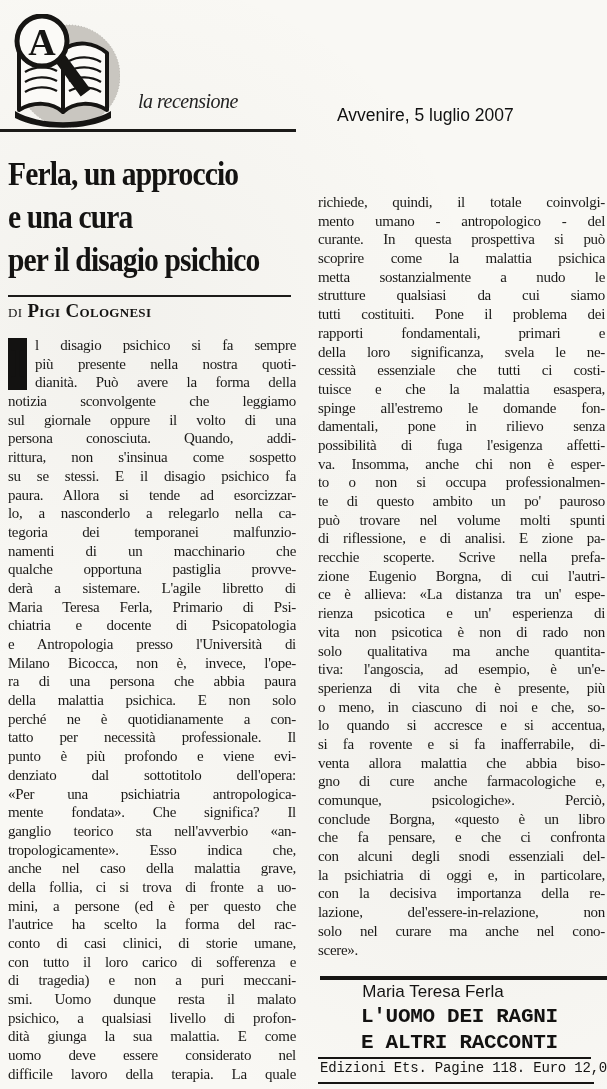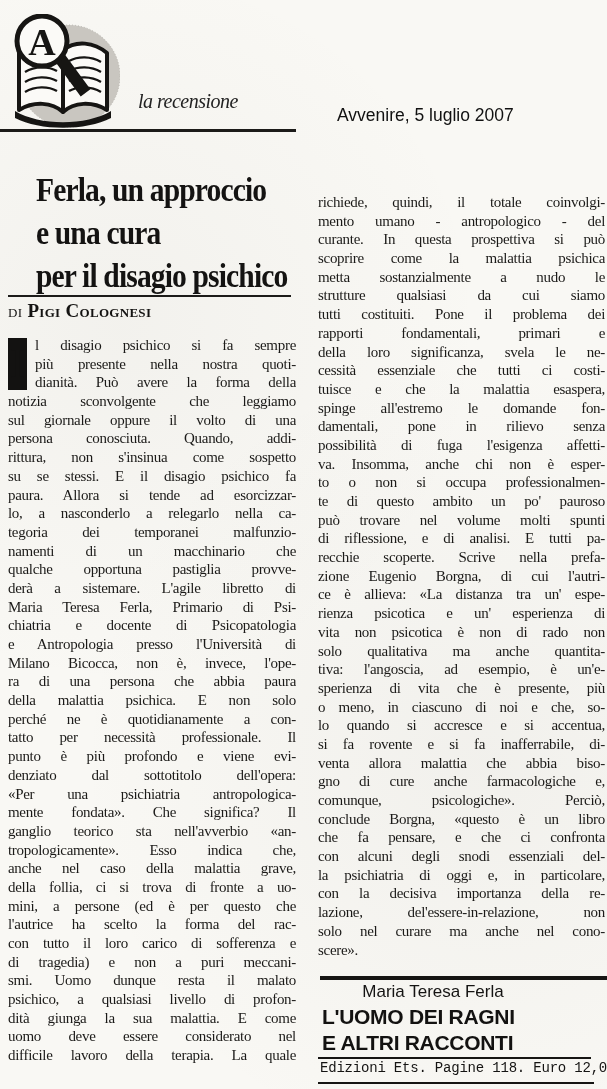--- a/index.html
+++ b/index.html
@@ -25,21 +25,21 @@
     font-family:"Liberation Serif", serif; font-style:italic;
     font-size:20px; letter-spacing:-.5px; color:#222;
   }
   .header-rule{position:absolute; left:0; top:129px; width:296px; height:2.5px; background:#1c1b19;}
   .source-date{
     position:absolute; left:337px; top:105px;
     font-family:"Liberation Sans", sans-serif; font-size:17.5px; color:#111;
   }
 
   
-  .title{position:absolute; left:8px; top:168px; width:300px;margin-left:28px;}
+  .title{position:absolute; left:8px; top:152px; width:300px;}
   .title-line{
     white-space:nowrap; font-weight:bold; font-size:34px; line-height:43px;
     letter-spacing:-1px; transform:scaleX(.87); transform-origin:0 50%;
     font-family:"Liberation Serif", serif; color:#141312;
   }
   .byline-rule{position:absolute; left:8px; top:295px; width:283px; height:2px; background:#1c1b19;}
   .byline{
     position:absolute; left:8px; top:300px; font-variant:small-caps;
     font-size:19px; letter-spacing:.3px; color:#141312;
   }
@@ -62,23 +62,24 @@
   }
 
   
   .bookbox-rule-top{position:absolute; left:320px; top:976px; width:287px; height:3.5px; background:#161513;}
   .book-author{
     position:absolute; left:318px; top:982px; width:230px; text-align:center;
     font-family:"Liberation Sans", sans-serif; font-size:17px; color:#151413;
   }
   .book-title{position:absolute; left:322px; top:1004px;}
   .book-title-line{
-    font-family:Liberation Sans, sans-serif; font-weight:bold;
+    font-family:Liberation Mono, monospace; font-weight:bold;
     font-size:21px; line-height:25.5px; letter-spacing:-.3px; color:#131211;
     white-space:nowrap;
+    margin-left:39px;
   }
   .bookbox-rule-mid{position:absolute; left:318px; top:1057px; width:273px; height:2px; background:#161513;}
   .book-publisher{
     position:absolute; left:320px; top:1060px;
     font-family:Liberation Mono, monospace; font-size:14px; letter-spacing:-.2px; color:#151413;
     white-space:nowrap;
   }
   .bookbox-rule-bottom{position:absolute; left:318px; top:1082px; width:276px; height:2px; background:#161513;}
 </style>
 </head>
@@ -161,20 +162,21 @@
         <div class="bline">punto è più profondo e viene evi-</div>
         <div class="bline">denziato dal sottotitolo dell'opera:</div>
         <div class="bline">«Per una psichiatria antropologica-</div>
         <div class="bline">mente fondata». Che significa? Il</div>
         <div class="bline">ganglio teorico sta nell'avverbio «an-</div>
         <div class="bline">tropologicamente». Esso indica che,</div>
         <div class="bline">anche nel caso della malattia grave,</div>
         <div class="bline">della follia, ci si trova di fronte a uo-</div>
         <div class="bline">mini, a persone (ed è per questo che</div>
         <div class="bline">l'autrice ha scelto la forma del rac-</div>
+        <div class="bline">conto di casi clinici, di storie umane,</div>
         <div class="bline">con tutto il loro carico di sofferenza e</div>
         <div class="bline">di tragedia) e non a puri meccani-</div>
         <div class="bline">smi. Uomo dunque resta il malato</div>
         <div class="bline">psichico, a qualsiasi livello di profon-</div>
         <div class="bline">dità giunga la sua malattia. E come</div>
         <div class="bline">uomo deve essere considerato nel</div>
         <div class="bline">difficile lavoro della terapia. La quale</div>
       </div>
   </div>
 
@@ -191,21 +193,21 @@
         <div class="bline">della loro significanza, svela le ne-</div>
         <div class="bline">cessità essenziale che tutti ci costi-</div>
         <div class="bline">tuisce e che la malattia esaspera,</div>
         <div class="bline">spinge all'estremo le domande fon-</div>
         <div class="bline">damentali, pone in rilievo senza</div>
         <div class="bline">possibilità di fuga l'esigenza affetti-</div>
         <div class="bline">va. Insomma, anche chi non è esper-</div>
         <div class="bline">to o non si occupa professionalmen-</div>
         <div class="bline">te di questo ambito un po' pauroso</div>
         <div class="bline">può trovare nel volume molti spunti</div>
-        <div class="bline">di riflessione, e di analisi. E tutti pa-</div>
+        <div class="bline">di riflessione, e di analisi. E zione pa-</div>
         <div class="bline">recchie scoperte. Scrive nella prefa-</div>
         <div class="bline">zione Eugenio Borgna, di cui l'autri-</div>
         <div class="bline">ce è allieva: «La distanza tra un' espe-</div>
         <div class="bline">rienza psicotica e un' esperienza di</div>
         <div class="bline">vita non psicotica è non di rado non</div>
         <div class="bline">solo qualitativa ma anche quantita-</div>
         <div class="bline">tiva: l'angoscia, ad esempio, è un'e-</div>
         <div class="bline">sperienza di vita che è presente, più</div>
         <div class="bline">o meno, in ciascuno di noi e che, so-</div>
         <div class="bline">lo quando si accresce e si accentua,</div>

